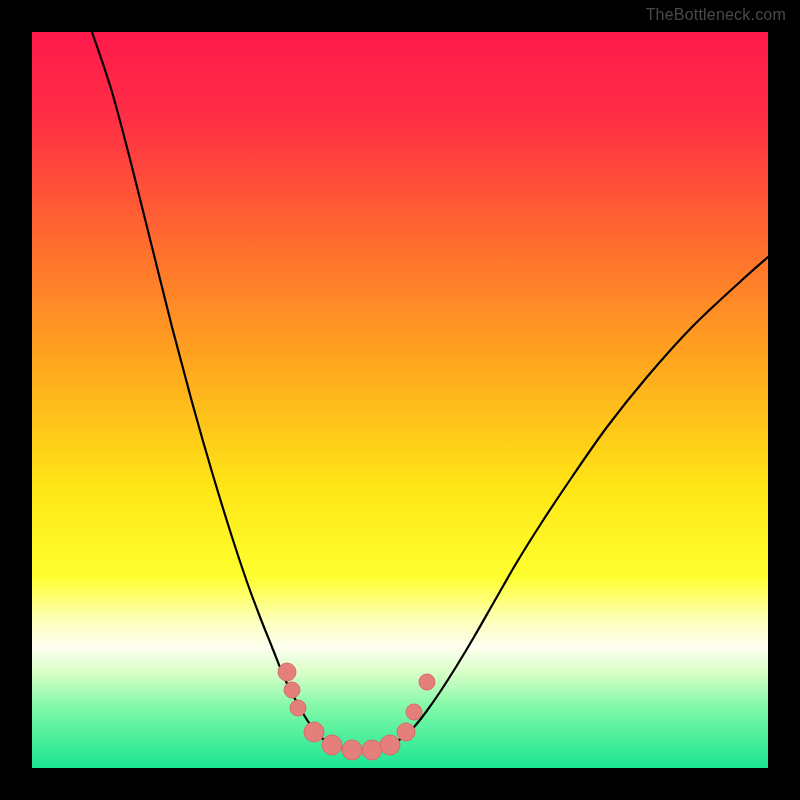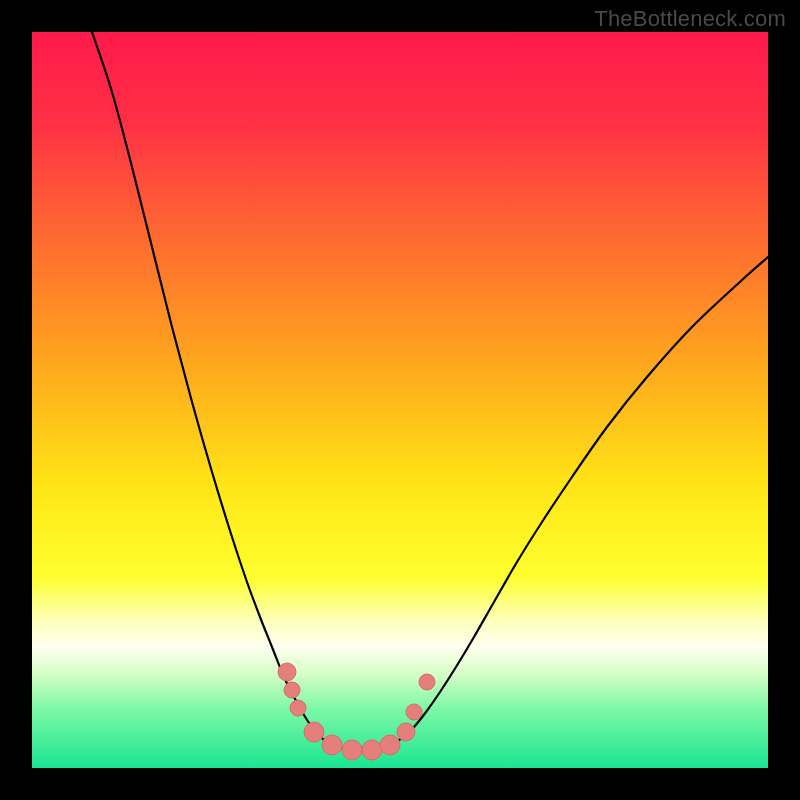--- a/index.html
+++ b/index.html
@@ -1,20 +1,20 @@
 <!DOCTYPE html>
 <html><head>
 <meta charset="utf-8">
 <style>
   * { margin: 0; padding: 0; box-sizing: border-box; }
   body { width: 800px; height: 800px; background: #000; position: relative; font-family: Arial, sans-serif; }
   .frame { position: absolute; top: 0; left: 0; width: 800px; height: 800px; background: #000; }
   .plot-area { position: absolute; top: 32px; left: 32px; width: 736px; height: 736px; overflow: hidden; }
   .gradient-bg { position: absolute; inset: 0; }
-  .watermark { position: absolute; top: 6px; right: 14px; color: #4a4a4a; font-size: 22px; font-weight: 500; letter-spacing: 0.2px; }
+  .watermark { position: absolute; top: 6px; right: 14px; color: #4a4a4a; font-size: 16px; font-weight: 500; letter-spacing: 0.2px; }
   svg.curve { position: absolute; inset: 0; }
 </style>
 </head>
 <body>
 
 <div class="frame">
   <div class="plot-area">
     <svg class="gradient-bg" width="736" height="736" viewBox="0 0 736 736" preserveAspectRatio="none">
       <defs>
         <linearGradient id="bg-grad" x1="0" y1="0" x2="0" y2="1">

